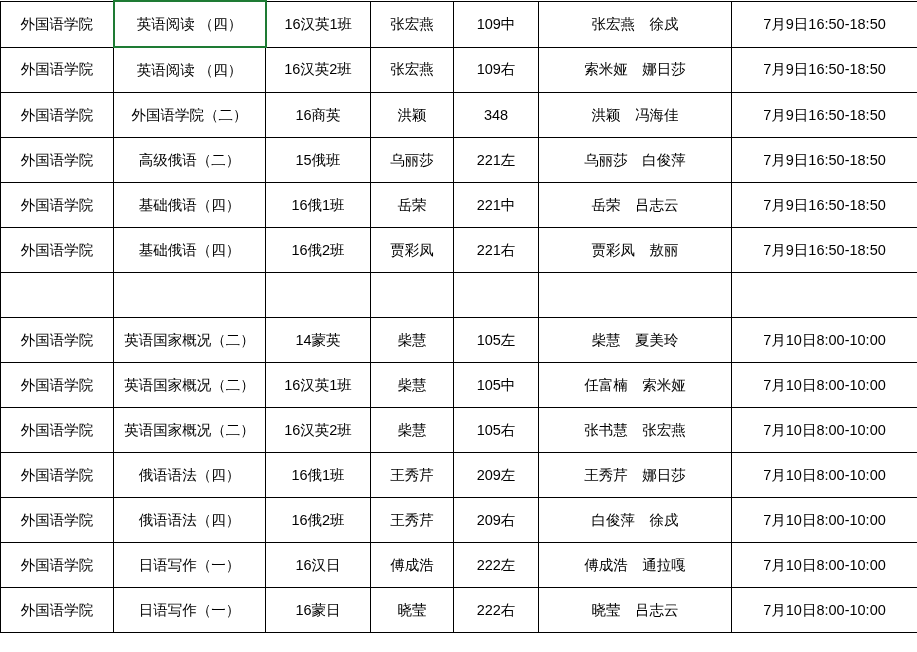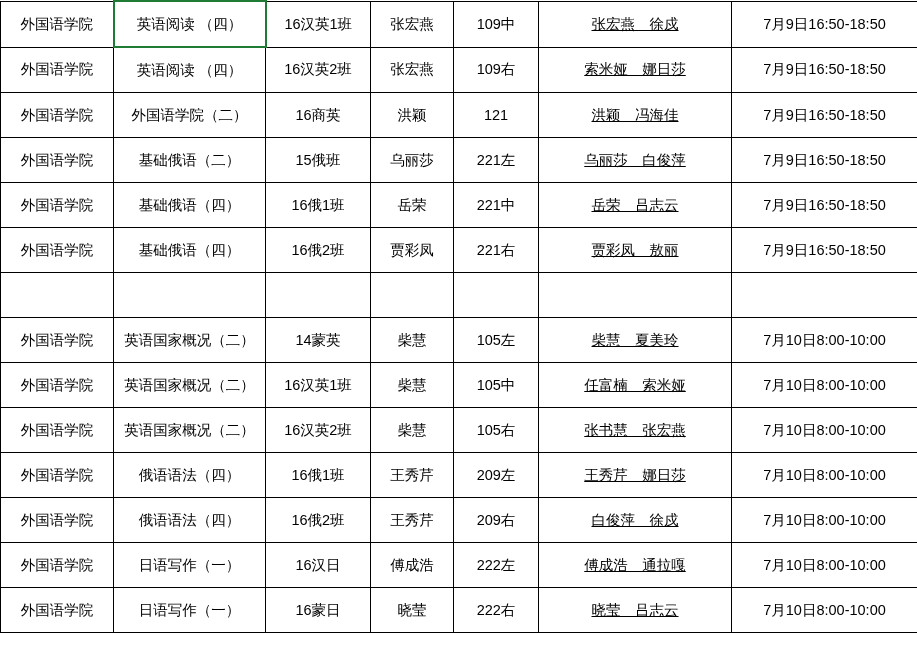--- a/index.html
+++ b/index.html
@@ -41,21 +41,20 @@
 
   tr.highlight td.cell-course {
     border: 2px solid #1e7b34;
     color: #000000;
   }
   tr.blank td {
     height: 44px;
   }
   td.cell-teachers {
     letter-spacing: 0px;
-    text-decoration: underline;
   }
 </style>
 </head>
 <body>
 
 <table class="exam-table">
   <colgroup>
     <col class="c0">
       <col class="c1">
       <col class="c2">
@@ -81,27 +80,27 @@
         <td class="cell-teacher">张宏燕</td>
         <td class="cell-room">109右</td>
         <td class="cell-teachers">索米娅　娜日莎</td>
         <td class="cell-datetime">7月9日16:50-18:50</td>
       </tr>
       <tr>
         <td class="cell-college">外国语学院</td>
         <td class="cell-course">外国语学院（二）</td>
         <td class="cell-class">16商英</td>
         <td class="cell-teacher">洪颖</td>
-        <td class="cell-room">121</td>
+        <td class="cell-room">348</td>
         <td class="cell-teachers">洪颖　冯海佳</td>
         <td class="cell-datetime">7月9日16:50-18:50</td>
       </tr>
       <tr>
         <td class="cell-college">外国语学院</td>
-        <td class="cell-course">基础俄语（二）</td>
+        <td class="cell-course">高级俄语（二）</td>
         <td class="cell-class">15俄班</td>
         <td class="cell-teacher">乌丽莎</td>
         <td class="cell-room">221左</td>
         <td class="cell-teachers">乌丽莎　白俊萍</td>
         <td class="cell-datetime">7月9日16:50-18:50</td>
       </tr>
       <tr>
         <td class="cell-college">外国语学院</td>
         <td class="cell-course">基础俄语（四）</td>
         <td class="cell-class">16俄1班</td>

